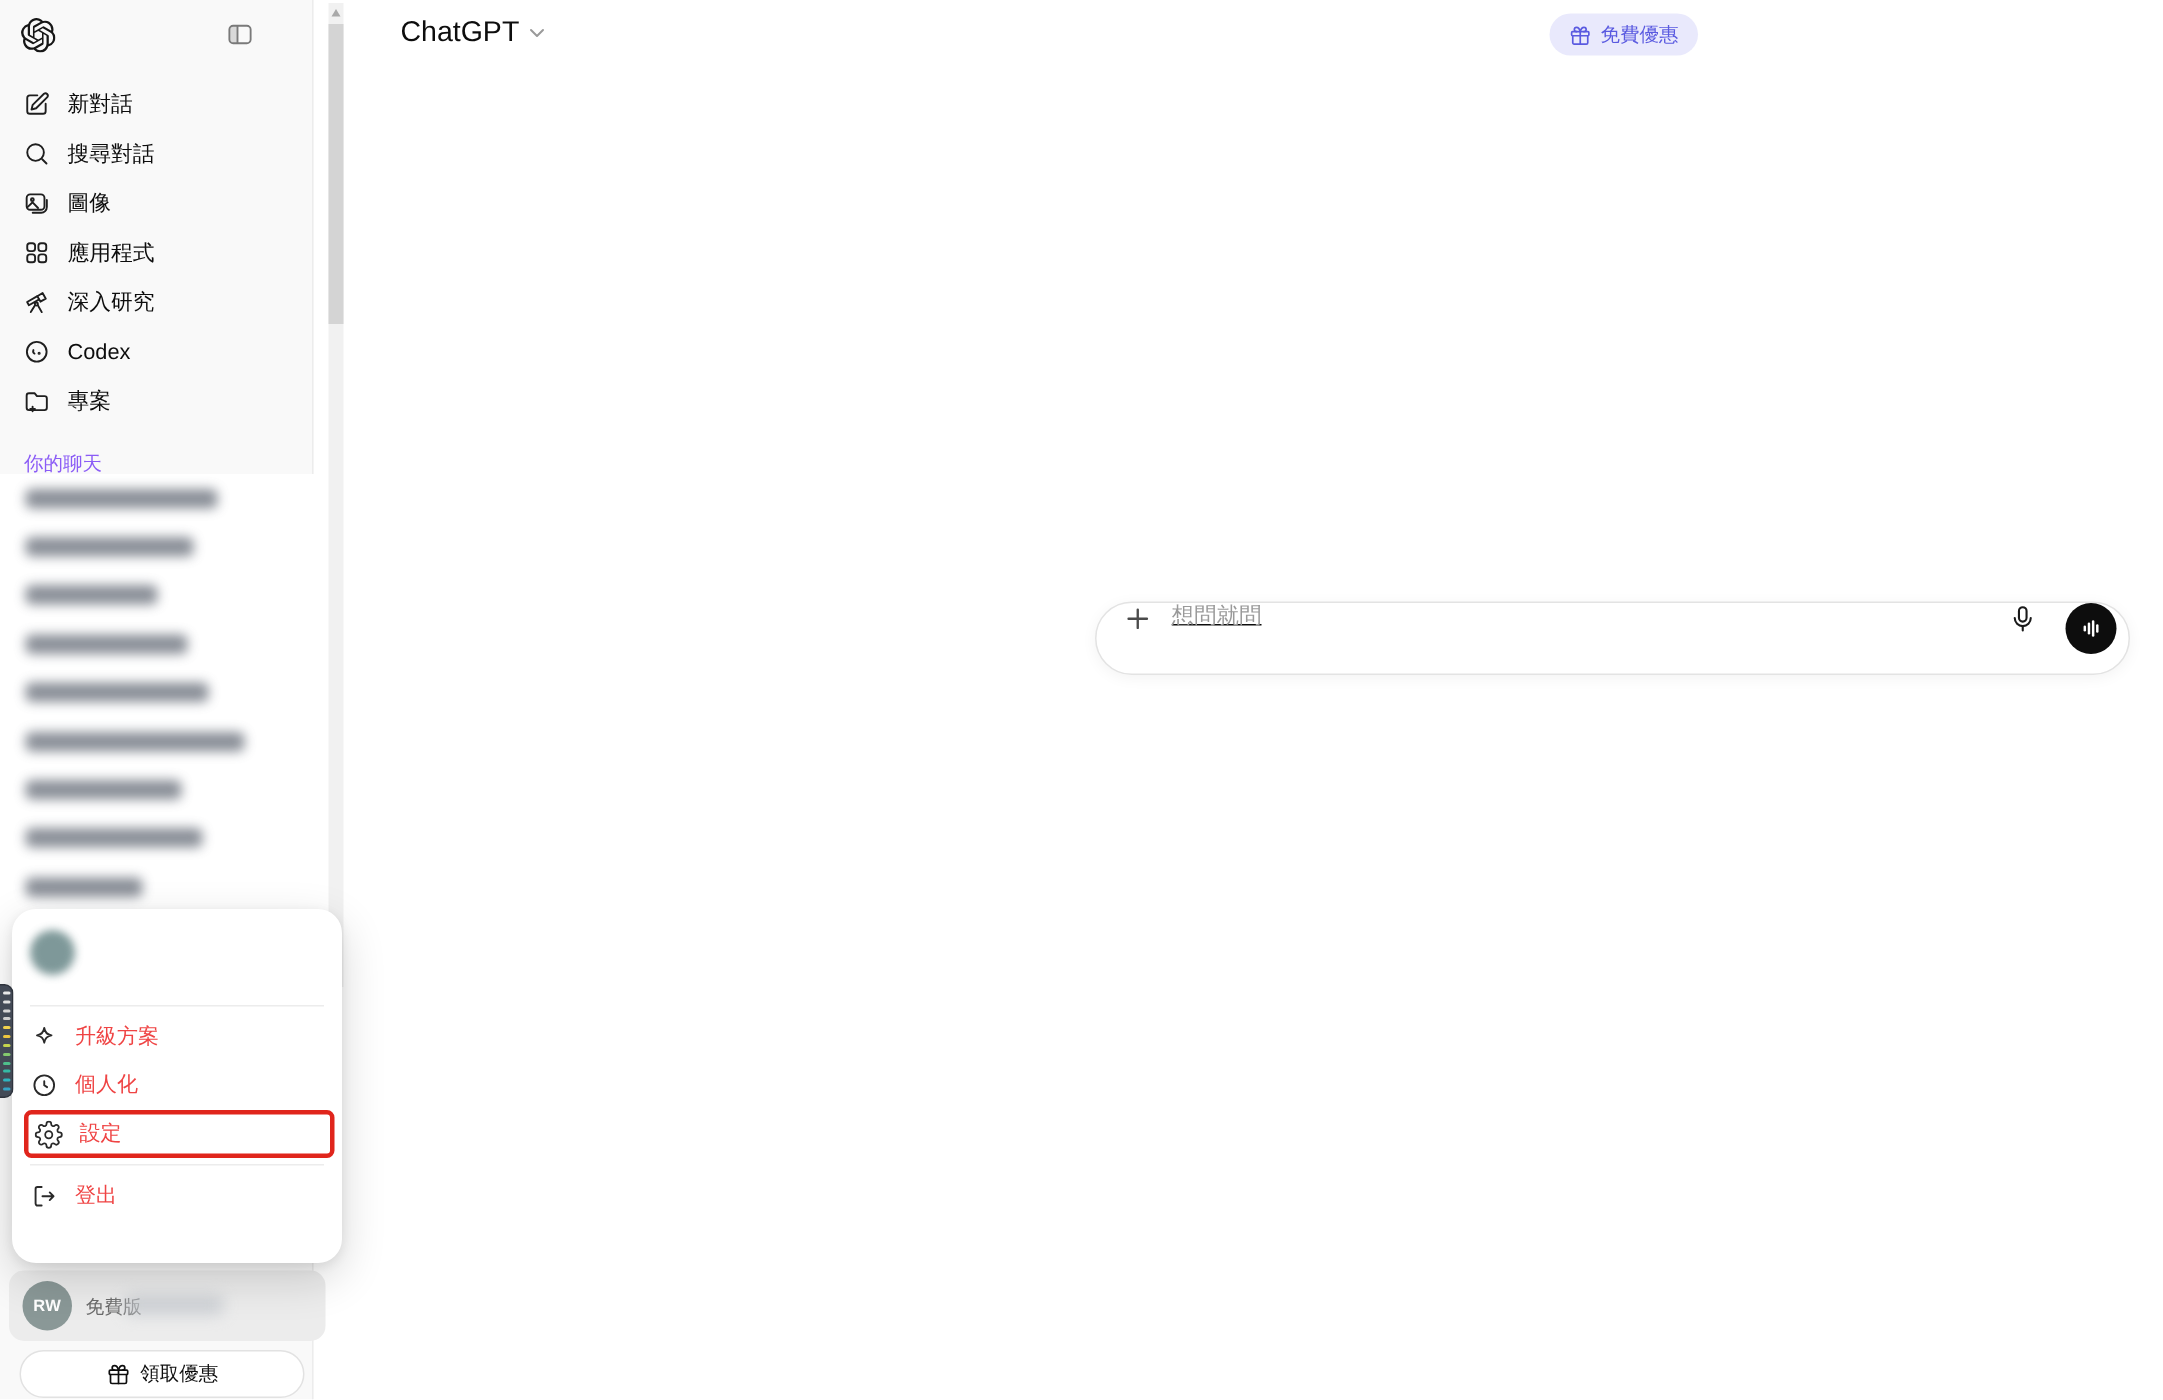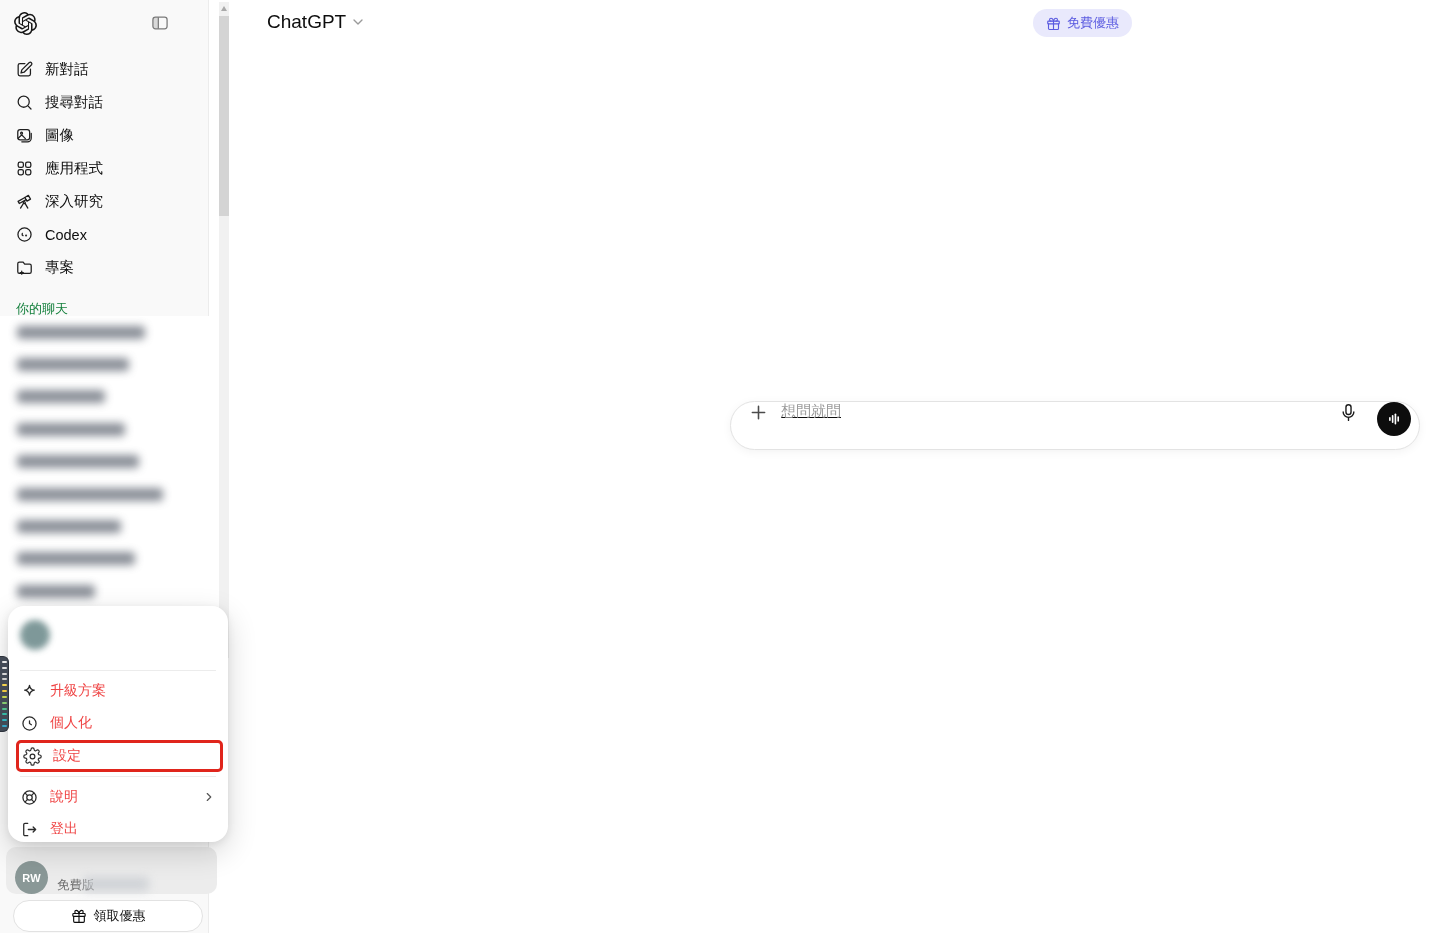--- a/index.html
+++ b/index.html
@@ -22,21 +22,21 @@
 
   nav.sb-nav { padding:8px 6px 0 6px; }
   .nav-item {
     display:flex; align-items:center; gap:11px; height:33px;
     padding-left:9px; border-radius:8px; cursor:pointer;
     font-size:14.5px; color:#0d0d0d;
   }
   .nav-item .ic { width:19px; height:19px; color:#1f1f1f; flex:none; }
   .nav-item .ic svg { width:100%; height:100%; display:block; }
 
-  .chats-label { margin:16px 0 0 16px; font-size:13px; color:#15803d; }
+  .chats-label { margin:16px 0 0 16px; font-size:13px; color:#8b5cf6; }
 
   .chat-panel {
     position:absolute; left:0; top:316px; width:222px; height:344px;
     background:#fff;
   }
   .chat-row { height:32.4px; display:flex; align-items:center; padding-left:17px; cursor:pointer; }
   .blur-bar { height:13px; border-radius:4px; background:#5d6470; opacity:.72; filter:blur(4px); }
 
   
   .sb-scroll { position:absolute; left:219px; top:2px; width:10px; height:656px; background:#f1f1f1; }
@@ -89,21 +89,21 @@
   .menu-item .chev { margin-left:auto; color:#555; width:14px; height:14px; }
   .menu-item .chev svg { width:14px; height:14px; display:block; }
   .settings-highlight {
     margin:1px 5px 1px 8px; border:3px solid #e0251c; border-radius:5px;
   }
   .settings-highlight .menu-item { height:26px; padding:0 22px 0 4px; }
 
   
   .user-row {
     position:absolute; left:6px; top:847px; width:211px; height:47px;
-    background:#ececec; border-radius:10px; display:flex; align-items:flex-end; gap:9px;
+    background:#ececec; border-radius:10px; display:flex; align-items:center; gap:9px;
     padding-left:9px; cursor:pointer; z-index:5;
   }
   .user-row .avatar {
     width:33px; height:33px; border-radius:50%; background:#8a9897; color:#fff;
     font-size:11px; font-weight:700; display:flex; align-items:center; justify-content:center;
     letter-spacing:.3px; flex:none;
   }
   .user-row .meta { position:relative; }
   .user-row .name-blur { width:112px; height:11px; border-radius:4px; background:#8d949e; filter:blur(4px); opacity:.8; margin-bottom:5px; }
   .user-row .plan { font-size:12.5px; color:#6b6b6b; position:relative;font-family:Liberation Mono, monospace; }
@@ -346,35 +346,20 @@
               <circle cx="12" cy="12" r="3"></circle>
               <path d="M19.4 15a1.7 1.7 0 0 0 .34 1.87l.06.06a2 2 0 1 1-2.83 2.83l-.06-.06a1.7 1.7 0 0 0-1.87-.34 1.7 1.7 0 0 0-1 1.55V21a2 2 0 1 1-4 0v-.09a1.7 1.7 0 0 0-1-1.55 1.7 1.7 0 0 0-1.87.34l-.06.06a2 2 0 1 1-2.83-2.83l.06-.06a1.7 1.7 0 0 0 .34-1.87 1.7 1.7 0 0 0-1.55-1H3a2 2 0 1 1 0-4h.09a1.7 1.7 0 0 0 1.55-1 1.7 1.7 0 0 0-.34-1.87l-.06-.06a2 2 0 1 1 2.83-2.83l.06.06a1.7 1.7 0 0 0 1.87.34h.09a1.7 1.7 0 0 0 1-1.55V3a2 2 0 1 1 4 0v.09a1.7 1.7 0 0 0 1 1.55 1.7 1.7 0 0 0 1.87-.34l.06-.06a2 2 0 1 1 2.83 2.83l-.06.06a1.7 1.7 0 0 0-.34 1.87v.09a1.7 1.7 0 0 0 1.55 1H21a2 2 0 1 1 0 4h-.09a1.7 1.7 0 0 0-1.55 1Z"></path>
             </svg>
           </span>
         <span>設定</span>
       </div>
     </div>
 
     <div class="divider"></div>
 
-    <div class="menu-item">
-      <span class="ic">
-          <svg viewBox="0 0 24 24" fill="none" stroke="currentColor" stroke-width="1.6">
-            <circle cx="12" cy="12" r="8.3"></circle>
-            <circle cx="12" cy="12" r="3.4"></circle>
-            <path d="m6.2 6.2 3.4 3.4M17.8 6.2l-3.4 3.4M17.8 17.8l-3.4-3.4M6.2 17.8l3.4-3.4"></path>
-          </svg>
-        </span>
-      <span>說明</span>
-      <span class="chev">
-          <svg viewBox="0 0 24 24" fill="none" stroke="currentColor" stroke-width="2" stroke-linecap="round" stroke-linejoin="round">
-            <path d="m9 6 6 6-6 6"></path>
-          </svg>
-        </span>
-    </div>
 
     <div class="menu-item">
       <span class="ic">
           <svg viewBox="0 0 24 24" fill="none" stroke="currentColor" stroke-width="1.6" stroke-linecap="round" stroke-linejoin="round">
             <path d="M9.8 4.2H6.3a1.6 1.6 0 0 0-1.6 1.6v12.4a1.6 1.6 0 0 0 1.6 1.6h3.5"></path>
             <path d="M10.5 12h9.3m0 0-3.2-3.2M19.8 12l-3.2 3.2"></path>
           </svg>
         </span>
       <span>登出</span>
     </div>

